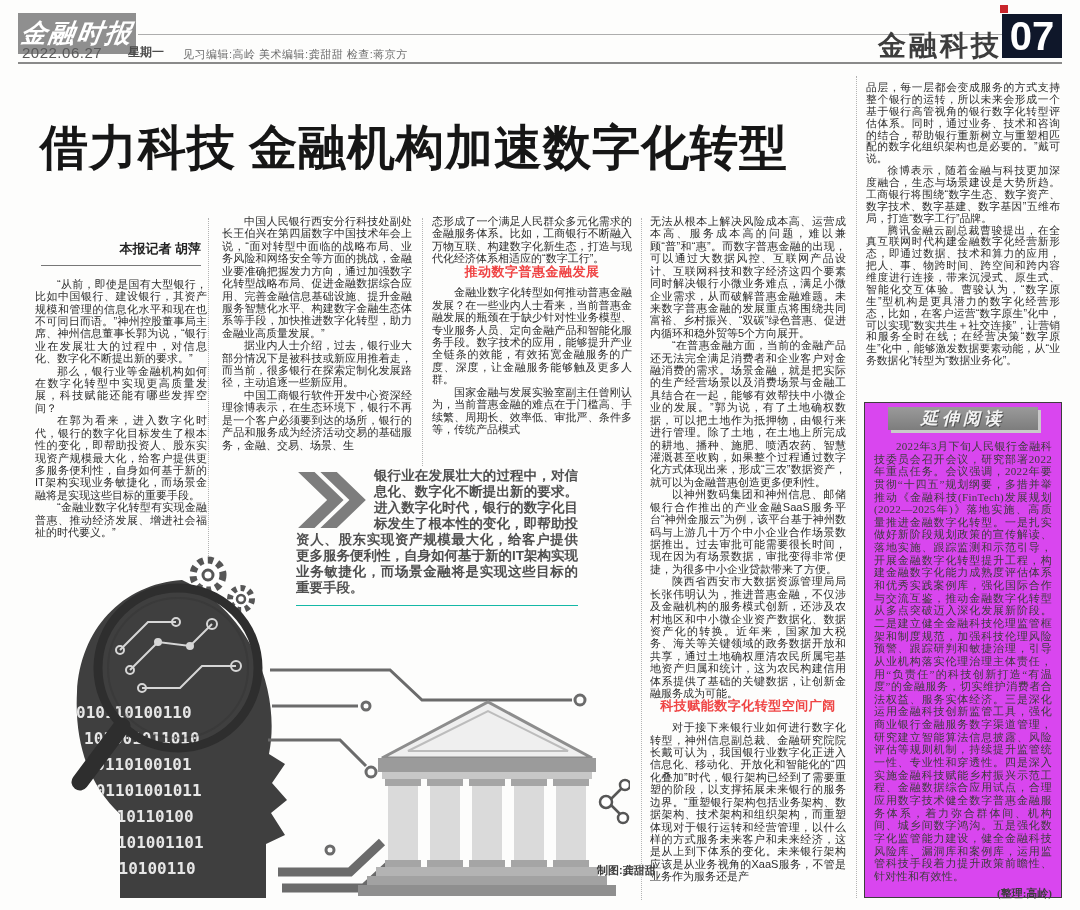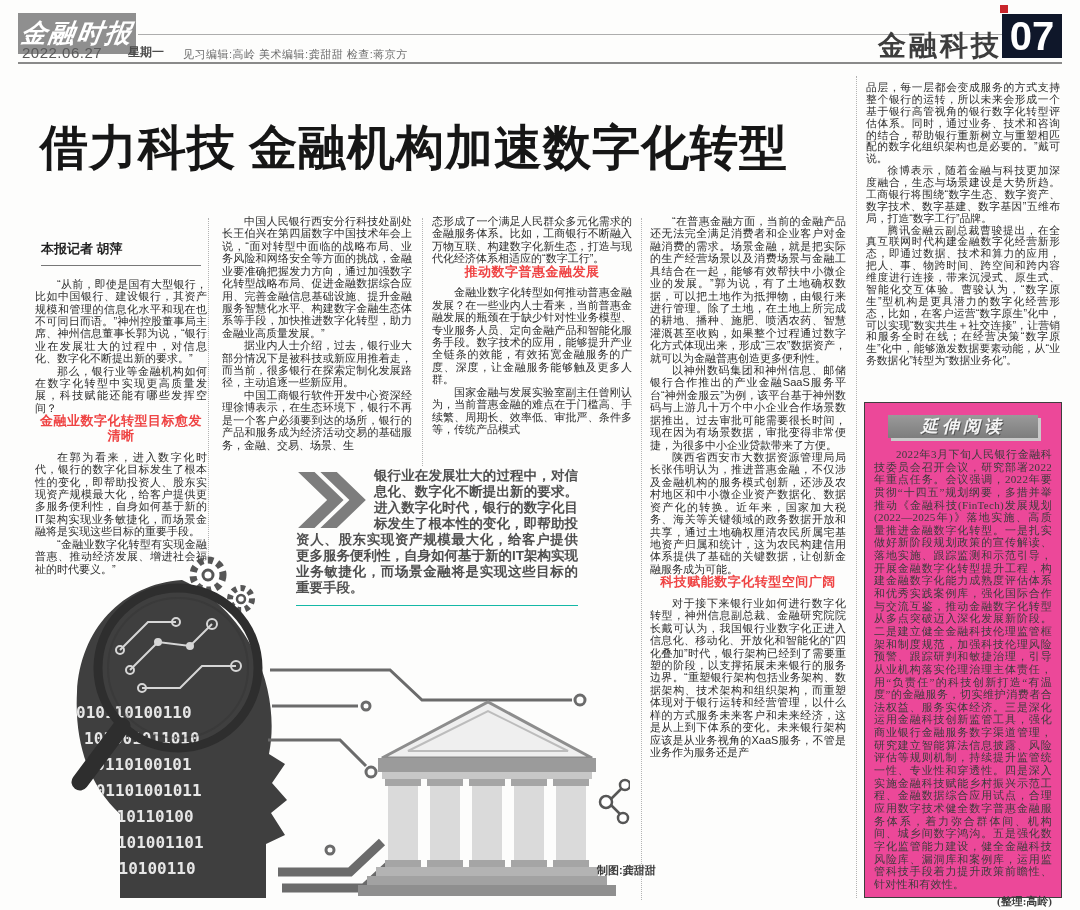--- a/index.html
+++ b/index.html
@@ -23,21 +23,21 @@
 
   
   .headline{position:absolute;left:40px;top:116px;width:812px;
     font-family:"Liberation Serif","DejaVu Serif",serif;font-size:48px;font-weight:bold;
     color:#161616;letter-spacing:1px;white-space:nowrap}
 
   
   .col{position:absolute;top:215px;font-size:11px;line-height:1.13;text-align:justify;color:#2c2c2c}
   .col p{text-indent:2em;margin:0}
   .col p.cont{text-indent:0}
-  .byline{margin:22px 6px 12px;padding:5px 0 8px;text-align:left;font-size:13px;font-weight:bold;
+  .byline{margin:22px 6px 12px;padding:5px 0 8px;text-align:right;font-size:13px;font-weight:bold;
     color:#222;border-bottom:1px solid #777}
   .subhead{font-weight:bold;font-size:13px;text-align:center;margin:0 0 7px;color:#ef4444;letter-spacing:.5px}
   .col1{left:35px;width:172px}
   .col2{left:222px;width:190px}
   .col3{left:432px;width:200px}
   .col4{left:650px;width:196px}
   .col5{left:866px;top:82px;width:194px;font-size:10.8px;line-height:1.1}
   .vsep{position:absolute;width:0;border-left:1px dotted #b3b3b3}
   .vsep1{left:208px;top:218px;height:368px}
   .vsep2{left:422px;top:218px;height:248px}
@@ -49,21 +49,21 @@
   .pq-chevron{float:left;width:70px;height:60px;margin:2px 8px 2px 0}
   .pq-text{font-size:13.5px;font-weight:bold;color:#4f4f4f;line-height:16px;text-align:justify;
     padding-bottom:9px;border-bottom:1px solid #14b8a6}
 
   
   .illu{position:absolute;left:30px;top:550px;width:600px;height:348px}
   .illu-caption{position:absolute;left:597px;top:863px;font-size:11px;font-weight:bold;color:#3a3a3a}
 
   
   .sidebar{position:absolute;left:864px;top:402px;width:198px;height:496px;
-    border:1.5px solid #3e3e3e;background:#ec4899;padding:10px 9px 8px}
+    border:1.5px solid #3e3e3e;background:#d946ef;padding:2px 9px 8px}
   .sb-banner{width:150px;height:23px;margin:2px auto 10px;position:relative;
     background:linear-gradient(180deg,#9a9a9a,#7d7d7d);box-shadow:3px 3px 0 #c9c9c9;
     display:flex;align-items:center;justify-content:center}
   .sb-title{color:#f4f4f4;font-family:"Liberation Serif","DejaVu Serif",serif;font-style:italic;
     font-weight:bold;font-size:17px;letter-spacing:4px;text-shadow:1px 1px 0 #555}
   .sb-body{font-family:"Liberation Serif","DejaVu Serif",serif;font-size:11px;line-height:1.15;
     letter-spacing:.3px;color:#3c3c3c;text-align:justify;text-indent:2em}
   .sb-attr{font-family:"Liberation Serif","DejaVu Serif",serif;font-size:11px;font-weight:bold;
     color:#3c3c3c;text-align:right;margin-top:4px}
 </style>
@@ -88,39 +88,39 @@
 
 <div class="vsep vsep1"></div>
 <div class="vsep vsep2"></div>
 <div class="vsep vsep3"></div>
 <div class="vsep vsep4"></div>
 
 <div class="col col1">
   <div class="byline">本报记者 胡萍</div>
   <p>“从前，即使是国有大型银行，比如中国银行、建设银行，其资产规模和管理的信息化水平和现在也不可同日而语。”神州控股董事局主席、神州信息董事长郭为说，“银行业在发展壮大的过程中，对信息化、数字化不断提出新的要求。”</p>
   <p>那么，银行业等金融机构如何在数字化转型中实现更高质量发展，科技赋能还能有哪些发挥空间？</p>
-  <div class="subhead">金融业数字化转型目标愈发清晰</div>
   <p>在郭为看来，进入数字化时代，银行的数字化目标发生了根本性的变化，即帮助投资人、股东实现资产规模最大化，给客户提供更多服务便利性，自身如何基于新的IT架构实现业务敏捷化，而场景金融将是实现这些目标的重要手段。</p>
   <p>“金融业数字化转型有实现金融普惠、推动经济发展、增进社会福祉的时代要义。”</p>
 </div>
 
 <div class="col col2">
   <p>中国人民银行西安分行科技处副处长王伯兴在第四届数字中国技术年会上说，“面对转型中面临的战略布局、业务风险和网络安全等方面的挑战，金融业要准确把握发力方向，通过加强数字化转型战略布局、促进金融数据综合应用、完善金融信息基础设施、提升金融服务智慧化水平、构建数字金融生态体系等手段，加快推进数字化转型，助力金融业高质量发展。”</p>
   <p>据业内人士介绍，过去，银行业大部分情况下是被科技或新应用推着走，而当前，很多银行在探索定制化发展路径，主动追逐一些新应用。</p>
   <p>中国工商银行软件开发中心资深经理徐博表示，在生态环境下，银行不再是一个客户必须要到达的场所，银行的产品和服务成为经济活动交易的基础服务，金融、交易、场景、生</p>
 </div>
 
 <div class="col col3">
   <p class="cont">态形成了一个满足人民群众多元化需求的金融服务体系。比如，工商银行不断融入万物互联、构建数字化新生态，打造与现代化经济体系相适应的“数字工行”。</p>
   <div class="subhead">推动数字普惠金融发展</div>
   <p>金融业数字化转型如何推动普惠金融发展？在一些业内人士看来，当前普惠金融发展的瓶颈在于缺少针对性业务模型、专业服务人员、定向金融产品和智能化服务手段。数字技术的应用，能够提升产业全链条的效能，有效拓宽金融服务的广度、深度，让金融服务能够触及更多人群。</p>
   <p>国家金融与发展实验室副主任曾刚认为，当前普惠金融的难点在于门槛高、手续繁、周期长、效率低、审批严、条件多等，传统产品模式</p>
 </div>
 
 <div class="col col4">
+  <p class="cont">无法从根本上解决风险成本高、运营成本高、服务成本高的问题，难以兼顾“普”和“惠”。而数字普惠金融的出现，可以通过大数据风控、互联网产品设计、互联网科技和数字经济这四个要素同时解决银行小微业务难点，满足小微企业需求，从而破解普惠金融难题。未来数字普惠金融的发展重点将围绕共同富裕、乡村振兴、“双碳”绿色普惠、促进内循环和稳外贸等5个方向展开。</p>
   <p>“在普惠金融方面，当前的金融产品还无法完全满足消费者和企业客户对金融消费的需求。场景金融，就是把实际的生产经营场景以及消费场景与金融工具结合在一起，能够有效帮扶中小微企业的发展。”郭为说，有了土地确权数据，可以把土地作为抵押物，由银行来进行管理。除了土地，在土地上所完成的耕地、播种、施肥、喷洒农药、智慧灌溉甚至收购，如果整个过程通过数字化方式体现出来，形成“三农”数据资产，就可以为金融普惠创造更多便利性。</p>
   <p>以神州数码集团和神州信息、邮储银行合作推出的产业金融SaaS服务平台“神州金服云”为例，该平台基于神州数码与上游几十万个中小企业合作场景数据推出。过去审批可能需要很长时间，现在因为有场景数据，审批变得非常便捷，为很多中小企业贷款带来了方便。</p>
   <p>陕西省西安市大数据资源管理局局长张伟明认为，推进普惠金融，不仅涉及金融机构的服务模式创新，还涉及农村地区和中小微企业资产数据化、数据资产化的转换。近年来，国家加大税务、海关等关键领域的政务数据开放和共享，通过土地确权厘清农民所属宅基地资产归属和统计，这为农民构建信用体系提供了基础的关键数据，让创新金融服务成为可能。</p>
   <div class="subhead">科技赋能数字化转型空间广阔</div>
   <p>对于接下来银行业如何进行数字化转型，神州信息副总裁、金融研究院院长戴可认为，我国银行业数字化正进入信息化、移动化、开放化和智能化的“四化叠加”时代，银行架构已经到了需要重塑的阶段，以支撑拓展未来银行的服务边界。“重塑银行架构包括业务架构、数据架构、技术架构和组织架构，而重塑体现对于银行运转和经营管理，以什么样的方式服务未来客户和未来经济，这是从上到下体系的变化。未来银行架构应该是从业务视角的XaaS服务，不管是业务作为服务还是产</p>
 </div>
 
 <div class="col col5">
   <p class="cont">品层，每一层都会变成服务的方式支持整个银行的运转，所以未来会形成一个基于银行高管视角的银行数字化转型评估体系。同时，通过业务、技术和咨询的结合，帮助银行重新树立与重塑相匹配的数字化组织架构也是必要的。”戴可说。</p>
   <p>徐博表示，随着金融与科技更加深度融合，生态与场景建设是大势所趋。工商银行将围绕“数字生态、数字资产、数字技术、数字基建、数字基因”五维布局，打造“数字工行”品牌。</p>

